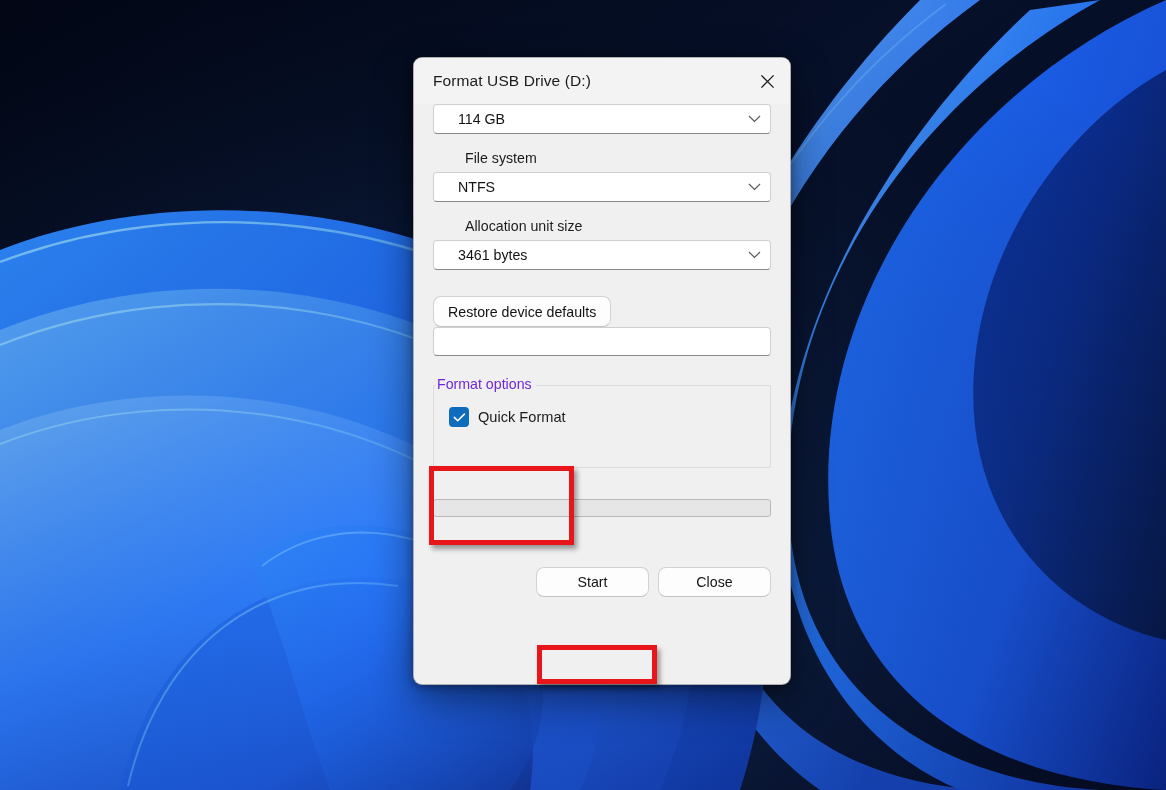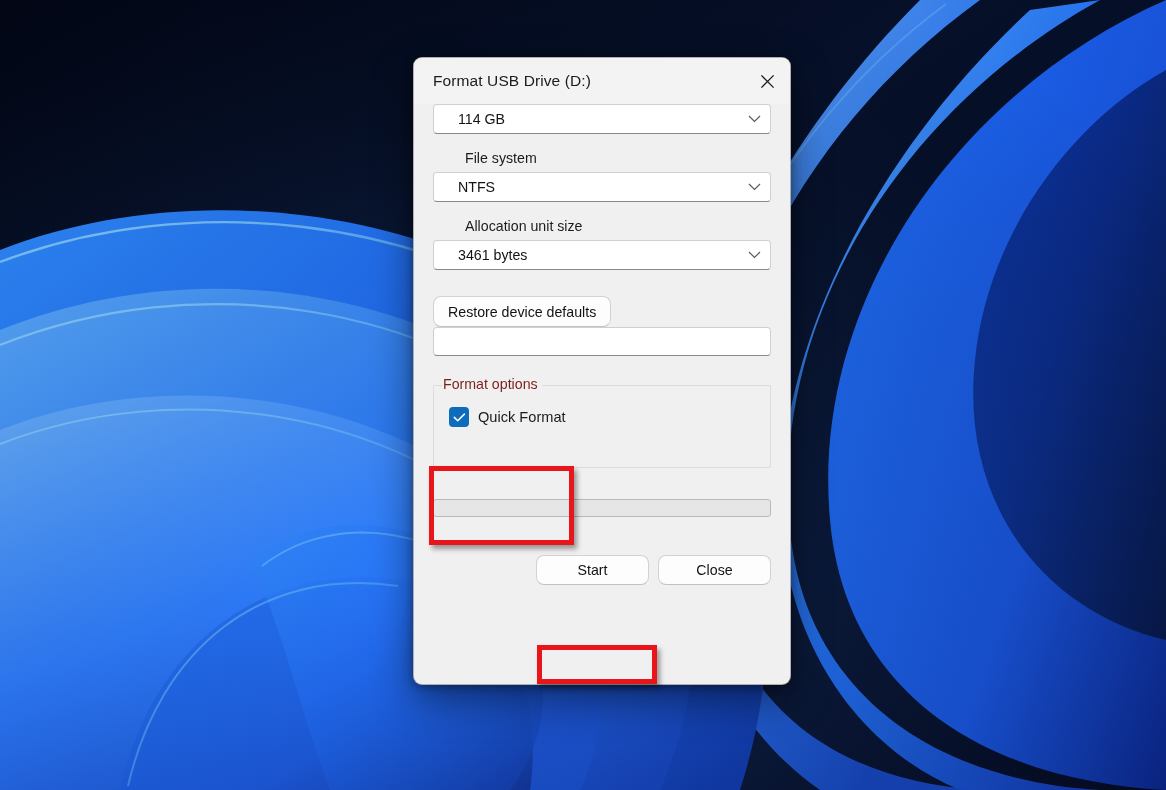--- a/index.html
+++ b/index.html
@@ -124,25 +124,25 @@
   
   #format-group {
     position: relative;
     margin-top: 29px;
     height: 83px;
     border: 1px solid #dcdcdc;
     border-radius: 2px;
   }
   #group-legend {
     position: absolute;
-    top: -10px; left: 8px;
+    top: -10px; left: 2px;
     background: #f0f0f0;
     padding: 0 4px 0 1px;
     font-size: 14.2px;
-    color: #7f1d1d;
+    color: #6d28d9;
     white-space: nowrap;
   }
   #quick-format-row {
     position: absolute;
     top: 21px; left: 15px;
     display: flex; align-items: center;
     cursor: default;
   }
   #quick-format-box {
     width: 20px; height: 20px;
@@ -170,20 +170,21 @@
   #footer {
     margin-top: 38px;
     display: flex;
     justify-content: flex-end;
     gap: 9px;
     position: relative;
   }
   #start-btn, #close-dialog-btn {
     width: 113px;
     height: 30px;
+    margin-top: 12px;
   }
 
   
   .annot {
     position: absolute;
     border: 5px solid #e8161a;
     box-shadow: 3px 4px 5px rgba(0,0,0,0.38);
     pointer-events: none;
     background: transparent;
   }

